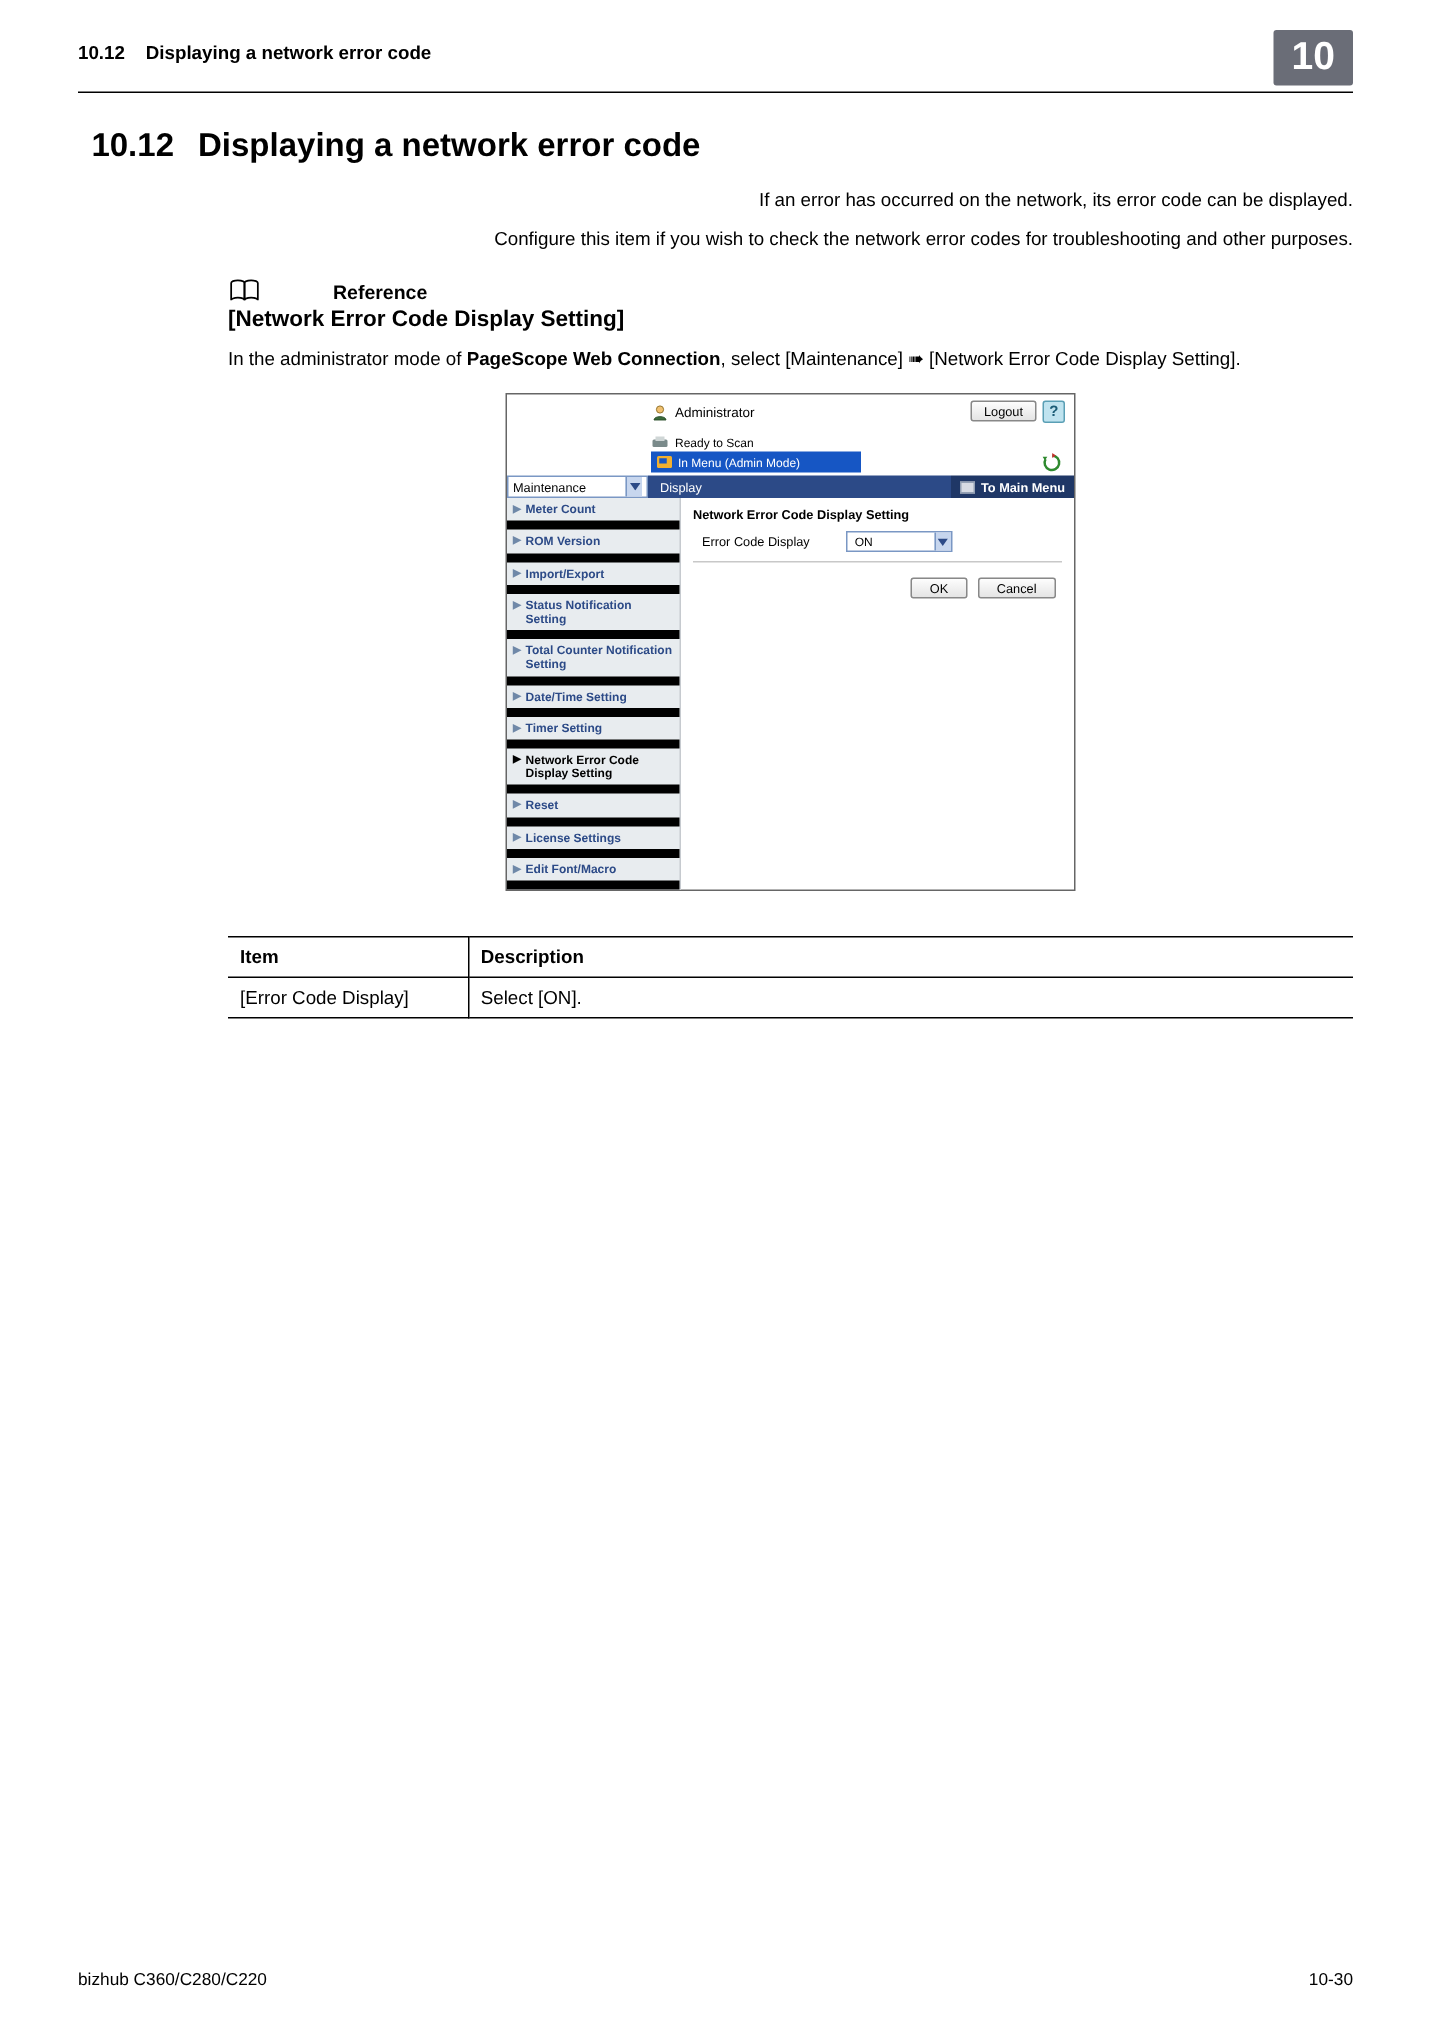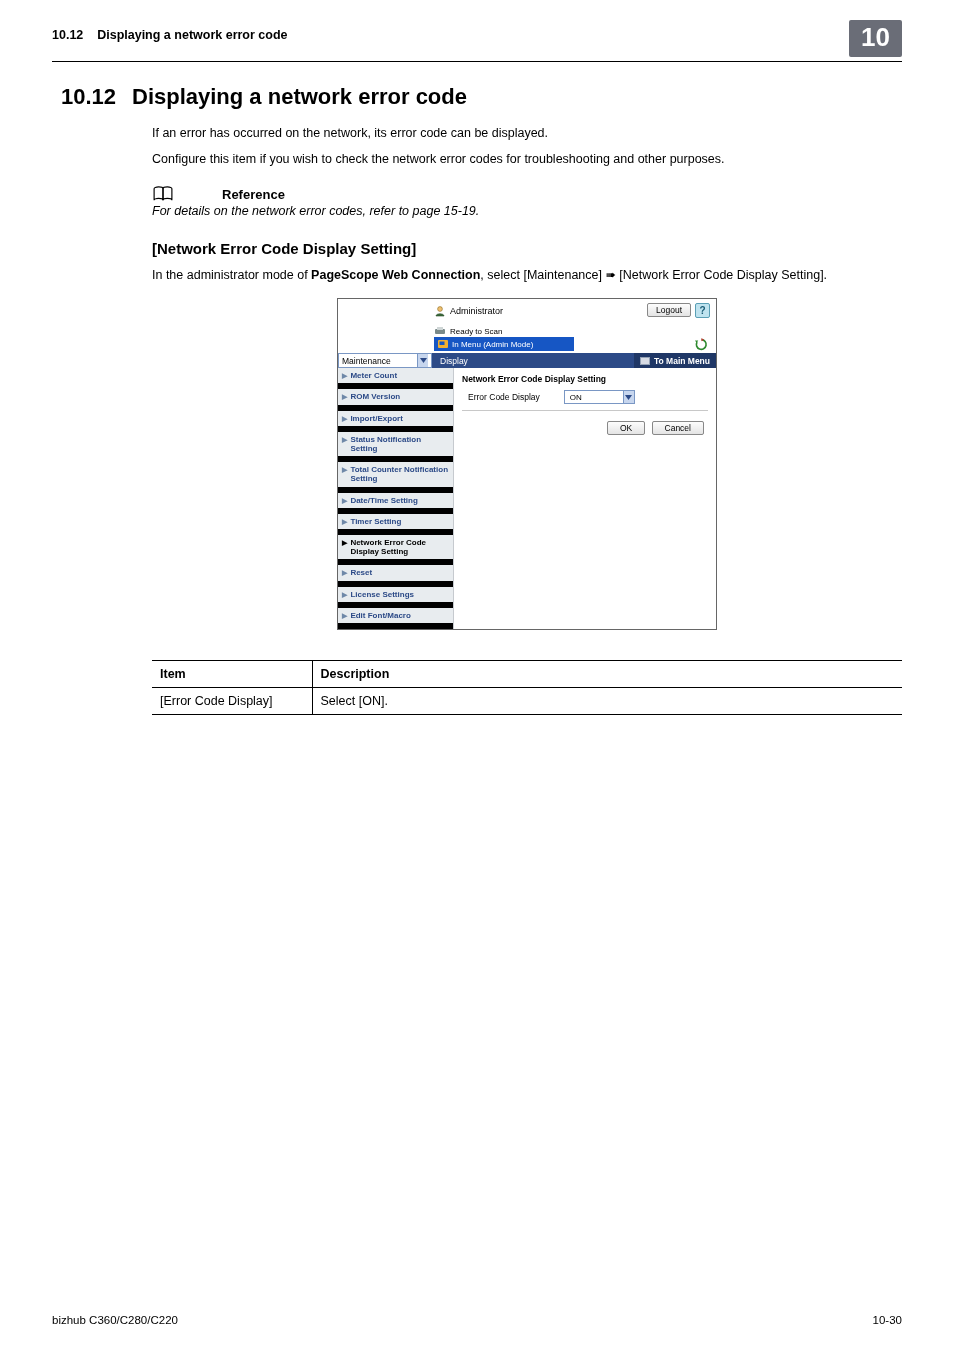--- a/index.html
+++ b/index.html
@@ -54,20 +54,21 @@
     font-size: 22px;
     font-weight: bold;
   }
   .body-indent {
     margin-left: 100px;
   }
   .para {
     font-size: 12.5px;
     line-height: 1.45;
     margin: 0 0 8px 0;
+    text-align: right;
   }
   .ref-head {
     display: flex;
     align-items: center;
     gap: 6px;
     margin-top: 18px;
     margin-bottom: 2px;
   }
   .ref-icon {
     width: 22px;
@@ -358,21 +359,20 @@
     <p class="para">If an error has occurred on the network, its error code can be displayed.</p>
     <p class="para">Configure this item if you wish to check the network error codes for troubleshooting and other purposes.</p>
 
     <div class="ref-head">
       <svg class="ref-icon" viewBox="0 0 24 18">
         <path d="M2 3 C2 2 4 1 7 1 C10 1 12 2 12 3 L12 16 C12 15 10 14 7 14 C4 14 2 15 2 16 Z" fill="none" stroke="#000" stroke-width="1.3"></path>
         <path d="M22 3 C22 2 20 1 17 1 C14 1 12 2 12 3 L12 16 C12 15 14 14 17 14 C20 14 22 15 22 16 Z" fill="none" stroke="#000" stroke-width="1.3"></path>
       </svg>
       <span class="ref-label">Reference</span>
     </div>
-    <p class="ref-text">For details on the network error codes, refer to page 15-19.</p>
 
     <p class="subhead">[Network Error Code Display Setting]</p>
     <p class="instr">
       <span>In the administrator mode of </span><b>PageScope Web Connection</b><span>, select [Maintenance] ➠ [Network Error Code Display Setting].</span>
     </p>
 
     <div class="shot-wrap">
       <div class="shot">
         <div class="shot-top">
           <div class="shot-top-left"></div>

